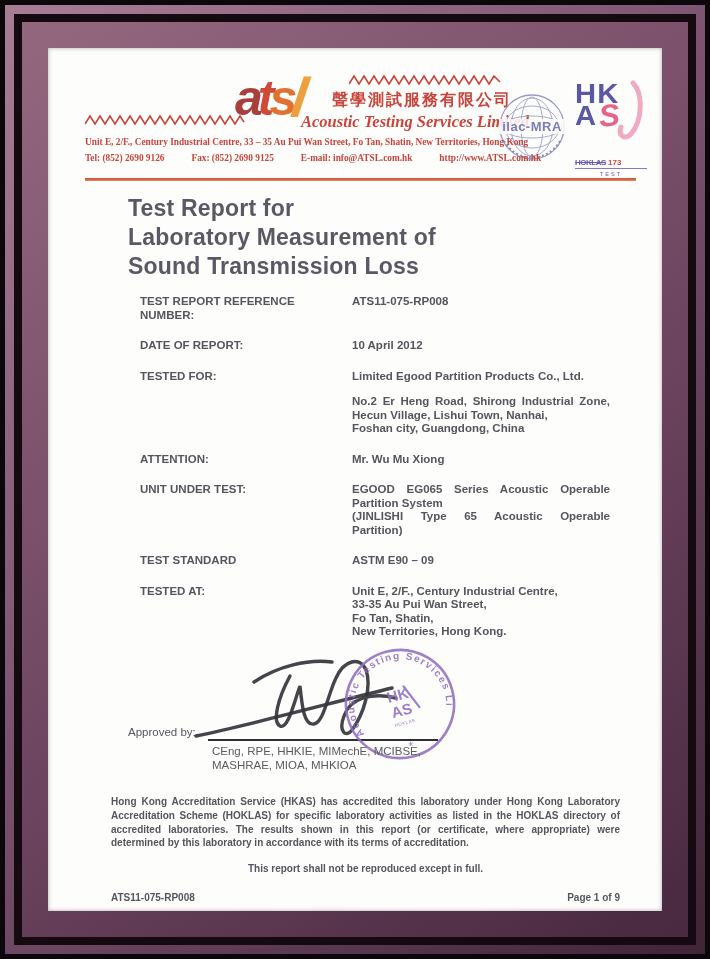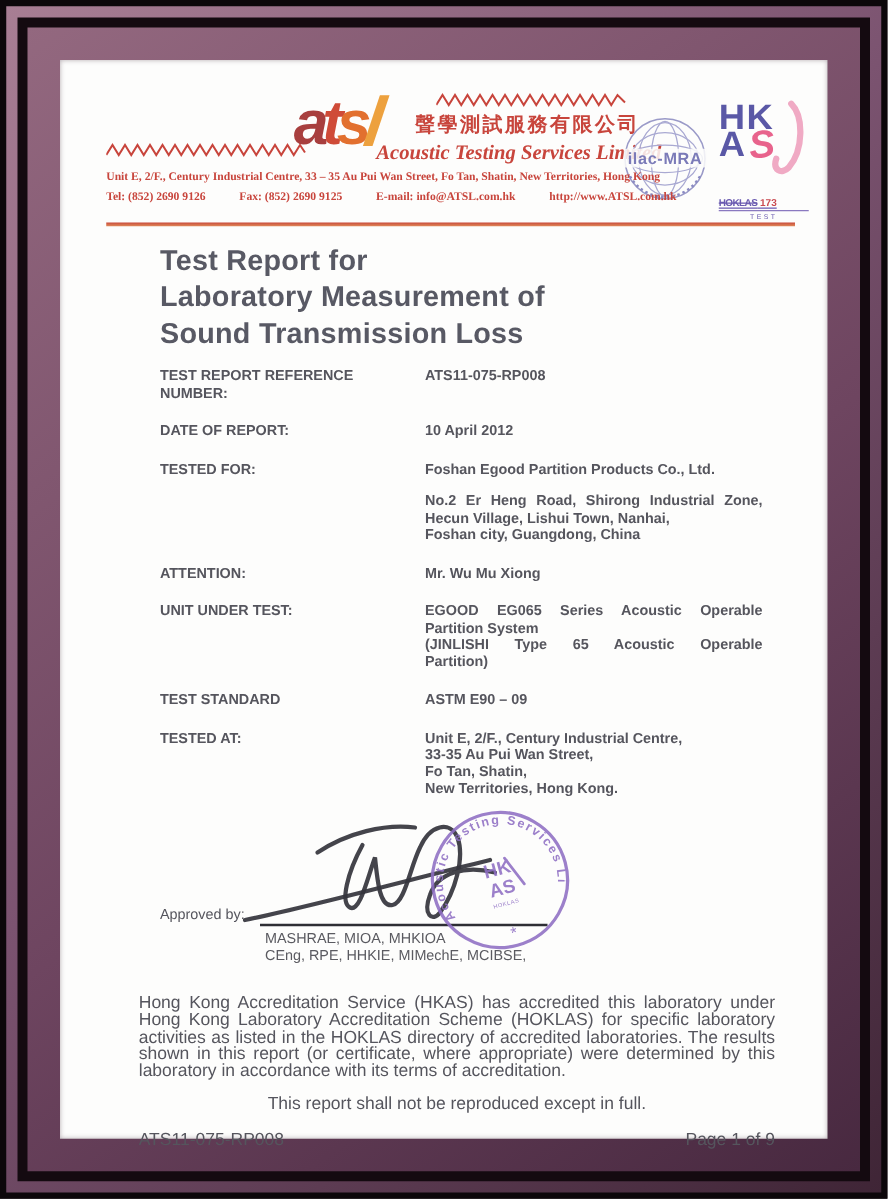--- a/index.html
+++ b/index.html
@@ -36,39 +36,39 @@
         font-style:italic; font-weight:bold; font-size:16.5px; color:var(--accent-red,#c8453c); white-space:nowrap; }
   .ilac { position:absolute; left:412px; top:24px; }
   .hkas { position:absolute; left:490px; top:14px; width:74px; height:100px; }
   .hkas .row1,.hkas .row2 { display:block; font-weight:900; font-size:27px; line-height:22px;
         letter-spacing:1px; color:var(--hkas-blue,#5a58a6); transform:scale(1.08,1.05); transform-origin:left top; }
   .hkas-s { position:absolute; left:24px; top:16px; font-style:italic; font-weight:900;
         font-size:31px; color:var(--hkas-pink,#e8638c); transform:rotate(-6deg); }
   .hkas-hook { position:absolute; left:40px; top:-2px; }
   .hkas-hook path { fill:none; stroke:#f0aac4; stroke-width:5; stroke-linecap:round; }
   .hoklas { position:absolute; left:0; top:76px; width:72px; font-size:8px; font-weight:bold;
-        color:#6a5ab0; border-bottom:1.5px solid #8a79c0; padding-bottom:1px; white-space:nowrap;text-decoration:underline; }
+        color:#6a5ab0; border-bottom:1.5px solid #8a79c0; padding-bottom:1px; white-space:nowrap; }
   .hoklas .hok { text-decoration:line-through; letter-spacing:-.5px; }
   .hoklas .h173 { color:#c94a50; }
   .hoklas-sub { position:absolute; left:0; top:89px; width:72px; text-align:center;
         font-size:5.5px; letter-spacing:2px; color:#6a5ab0; }
   .addr1 { position:absolute; left:0; top:69px; font-family:"Liberation Serif","DejaVu Serif",serif;
         font-weight:bold; font-size:9.3px; color:var(--accent-red,#c8453c); white-space:nowrap; }
   .addr2 { position:absolute; left:0; top:85px; display:flex; gap:27px;
         font-family:"Liberation Serif","DejaVu Serif",serif; font-weight:bold;
         font-size:9.3px; color:var(--accent-red,#c8453c); white-space:nowrap; }
   .rule { position:absolute; left:0; right:6px; top:110px; height:3px;
         background:linear-gradient(180deg,#c84a3a 0%,#e08a5a 100%); }
 
   
   .content { position:absolute; left:80px; top:146px; width:482px; }
   .title { font-size:23px; font-weight:bold; line-height:29px; letter-spacing:.2px;
            color:var(--title-gray,#585964); margin-bottom:14px; }
   .title span { display:block; }
-  .rows { margin-top:0; }
+  .rows { margin-top:0;margin-left:12px; }
   .row { display:flex; margin-bottom:17px; font-size:11.5px; font-weight:bold; line-height:13.5px; }
   .row .lbl { width:212px; flex:none; }
   .row .val { flex:1; }
   .vline { display:block; }
   .jl { text-align:justify; text-align-last:justify; }
   .gap { margin-top:12px; }
   .mt-lg { margin-top:8px; }
 
   
   .approval { position:absolute; left:80px; top:598px; width:482px; height:150px; font-size:11.5px; }
@@ -80,21 +80,21 @@
   .stamp { position:absolute; left:214px; top:0; transform:rotate(-15deg); opacity:.88; }
   .stamp .ring { fill:none; stroke:var(--stamp-purple,#8f6fc4); stroke-width:2.6; }
   .stamp text { fill:var(--stamp-purple,#8f6fc4); }
   .stamp .arc-text { font-size:10px; letter-spacing:1.5px; font-weight:bold; }
   .stamp .c1,.stamp .c2 { font-size:15px; font-weight:900; text-anchor:middle; }
   .stamp .mini { font-size:4.5px; text-anchor:middle; letter-spacing:.5px; }
   .stamp .star { font-size:13px; text-anchor:middle; }
   .stamp .slash { stroke:var(--stamp-purple,#8f6fc4); stroke-width:2.2; stroke-linecap:round; }
 
   
-  .footer { position:absolute; left:63px; top:747px; width:509px; font-size:14px; line-height:13.8px; }
+  .footer { position:absolute; left:63px; top:747px; width:509px; font-size:10px; line-height:13.8px;font-weight:bold; }
   .accr { text-align:justify; }
   .note { margin-top:12px;text-align:center; }
   .refs { margin-top:15px; display:flex; justify-content:space-between; }
 
   
   .ilac .globe { fill:none; stroke:#9a9ac8; stroke-width:1.3; }
   .ilac .lat { fill:none; stroke:#a9a9d2; stroke-width:1; }
   .ilac .dash { fill:none; stroke:#8a8ac2; stroke-width:2; stroke-dasharray:2 2.4; }
   .ilac .band { fill:#fdfdfc; opacity:.85; }
   .ilac text { font-size:13px; font-weight:bold; fill:var(--ilac-blue,#7b7bb8); text-anchor:middle; letter-spacing:.5px; }
@@ -172,21 +172,21 @@
           </div>
           <div class="row">
             <div class="lbl">DATE OF REPORT:</div>
             <div class="val">
                     <span class="vline">10 April 2012</span>
                   </div>
           </div>
           <div class="row">
             <div class="lbl">TESTED FOR:</div>
             <div class="val">
-              <span class="vline">Foshan Egood Partition Products Co., Ltd.</span>
+              <span class="vline">Limited Egood Partition Products Co., Ltd.</span>
               <span class="vline gap jl">No.2 Er Heng Road, Shirong Industrial Zone,</span>
               <span class="vline">Hecun Village, Lishui Town, Nanhai,</span>
               <span class="vline">Foshan city, Guangdong, China</span>
             </div>
           </div>
           <div class="row">
             <div class="lbl">ATTENTION:</div>
             <div class="val">
                     <span class="vline">Mr. Wu Mu Xiong</span>
                   </div>
@@ -232,22 +232,22 @@
                   <path id="stampArc" d="M16 78 A46 46 0 1 1 100 78"></path>
                 </defs>
           <text class="arc-text"><textPath href="#stampArc">Acoustic  Testing  Services  Limited</textPath></text>
           <text class="c1" x="58" y="54">HK</text>
           <text class="c2" x="58" y="70">AS</text>
           <line class="slash" x1="66" y1="42" x2="76" y2="66"></line>
           <text class="mini" x="58" y="79">HOKLAS</text>
           <text class="star" x="58" y="106">*</text>
         </svg>
         <div class="names">
+          <div>CEng, RPE, HHKIE, MIMechE, MCIBSE,</div>
           <div>MASHRAE, MIOA, MHKIOA</div>
-          <div>CEng, RPE, HHKIE, MIMechE, MCIBSE,</div>
         </div>
       </div>
 
       <div class="footer">
         <p class="accr">Hong Kong Accreditation Service (HKAS) has accredited this laboratory under Hong Kong Laboratory Accreditation Scheme (HOKLAS) for specific laboratory activities as listed in the HOKLAS directory of accredited laboratories. The results shown in this report (or certificate, where appropriate) were determined by this laboratory in accordance with its terms of accreditation.</p>
         <p class="note">This report shall not be reproduced except in full.</p>
         <div class="refs">
           <span>ATS11-075-RP008</span>
           <span>Page 1 of 9</span>
         </div>

